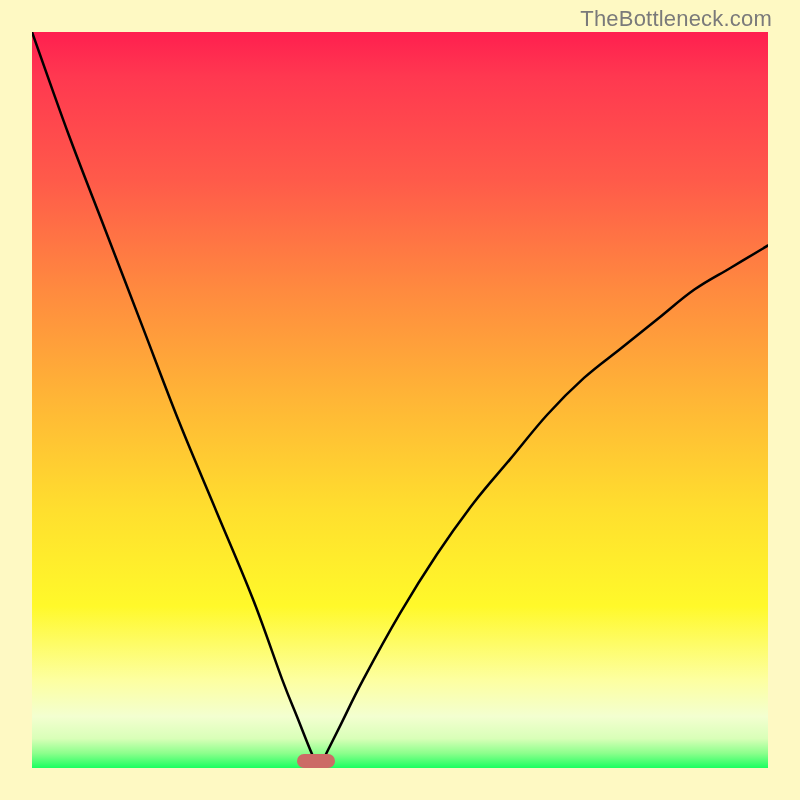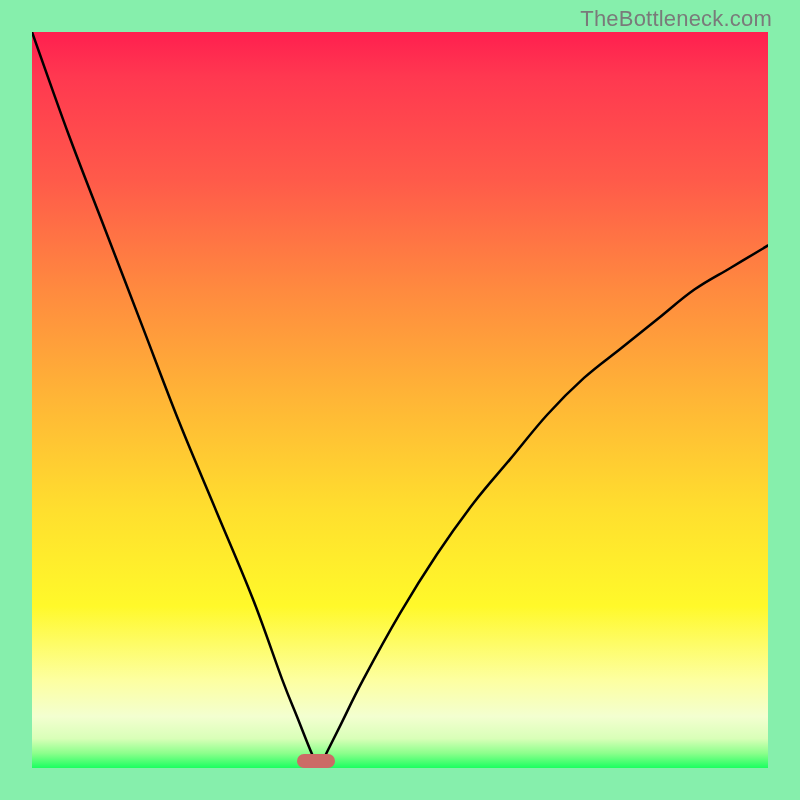--- a/index.html
+++ b/index.html
@@ -10,21 +10,21 @@
     background: #000;
     overflow: hidden;
     font-family: Arial, Helvetica, sans-serif;
   }
   .frame {
     position: absolute;
     top: 0;
     left: 0;
     width: 800px;
     height: 800px;
-    background: #86efac;
+    background: #fef9c3;
   }
   .plot-area {
     position: absolute;
     top: 32px;
     left: 32px;
     width: 736px;
     height: 736px;
     overflow: hidden;
   }
   .gradient {

